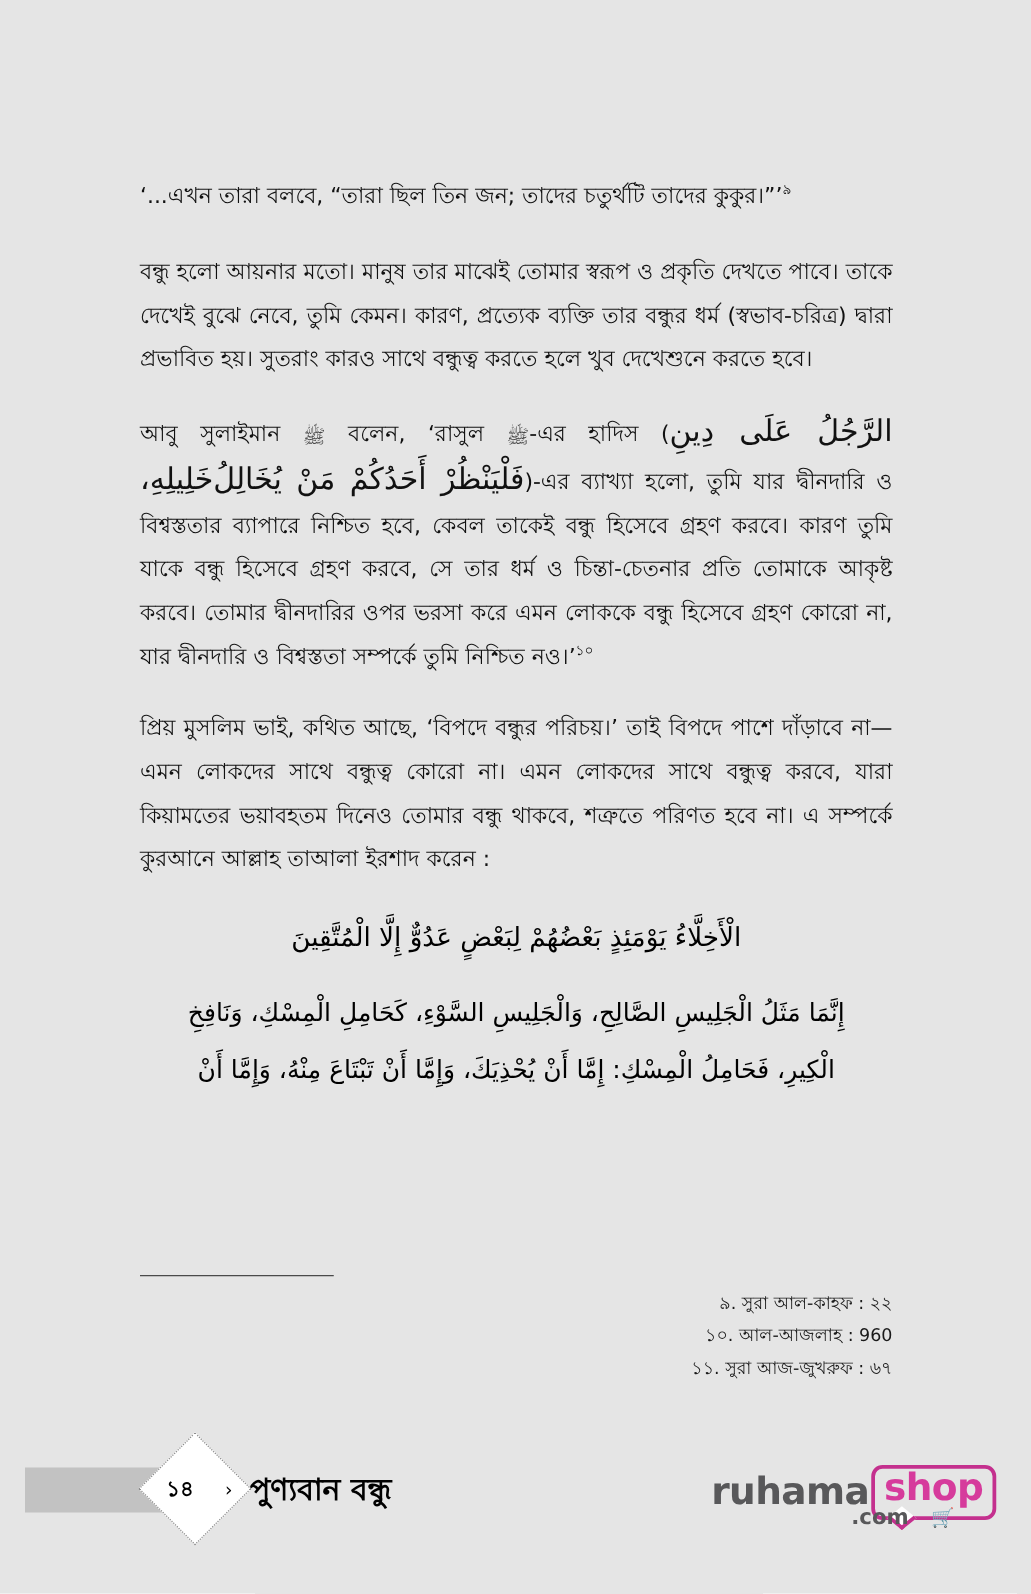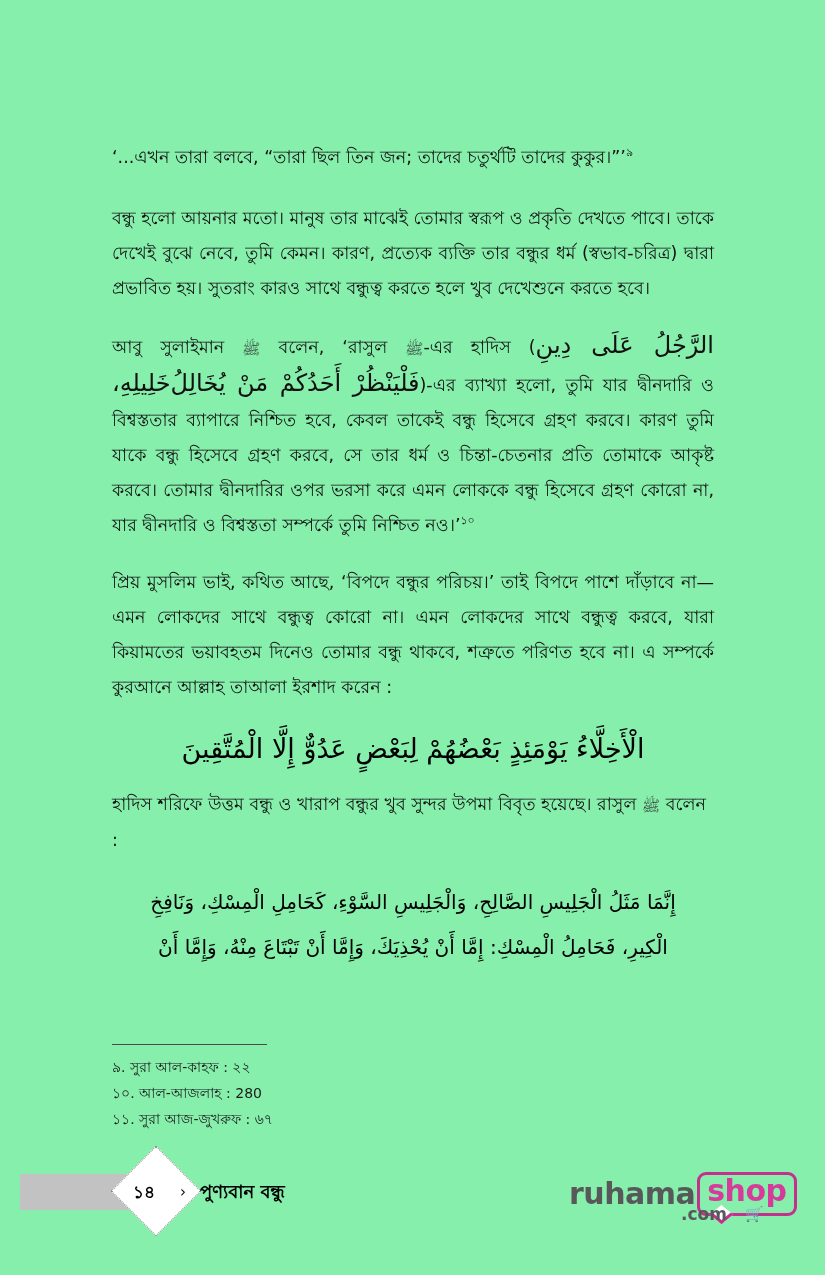--- a/index.html
+++ b/index.html
@@ -12,21 +12,21 @@
     height: 1275px;
     position: relative;
     overflow: hidden;
     font-family: "Liberation Sans", "DejaVu Sans", sans-serif;
     color: #000000;
   }
 
   .page {
     position: absolute;
     inset: 0;
-    background: #86efac;
+    background: #e5e5e5;
   }
 
   .content {
     position: absolute;
     left: 112px;
     top: 140px;
     width: 602px;
   }
 
   
@@ -51,21 +51,21 @@
     vertical-align: super;
     line-height: 0;
   }
 
   
   .ar-center {
     font-family: "DejaVu Sans", "Liberation Sans", sans-serif;
     direction: rtl;
     unicode-bidi: isolate;
     text-align: center;
-    font-size: 27px;
+    font-size: 21px;
     line-height: 44px;
     color: #000000;
     margin: 14px 0 16px 0;
   }
   .ar-block {
     font-family: "DejaVu Sans", "Liberation Sans", sans-serif;
     direction: rtl;
     unicode-bidi: isolate;
     text-align: center;
     font-size: 20px;
@@ -104,22 +104,23 @@
     color: #2b2b2b;
     transform: translateY(1px);
     opacity: .85;
     letter-spacing: -.5px;
   }
 
   
   .footnotes {
     position: absolute;
     left: 112px;
-    top: 1044px;
+    top: 1020px;
     width: 602px;
+    text-align: right;
   }
   .fn-rule {
     width: 155px;
     height: 1px;
     background: #4a4a4a;
     margin: 0 0 9px 0;
   }
   .fn-item {
     font-family: "DejaVu Sans", "Liberation Sans", sans-serif;
     font-size: 14px;
@@ -172,21 +173,21 @@
     font-size: 15px;
     color: #000000;
     line-height: 28px;
     font-family: "DejaVu Sans", sans-serif;
   }
   .footer-chaptertitle {
     position: absolute;
     left: 200px;
     top: 16px;
     font-family: "DejaVu Sans", "Liberation Sans", sans-serif;
-    font-size: 18px;
+    font-size: 24px;
     font-weight: 600;
     color: #000000;
     line-height: 32px;
   }
 
   
   .logo {
     position: absolute;
     right: 36px;
     top: 1168px;
@@ -270,37 +271,34 @@
     <p class="bn"><span>আবু সুলাইমান</span>
       <span class="glyph">ﷺ</span>
       <span>বলেন, ‘রাসুল</span>
       <span class="glyph">ﷺ</span><span>-এর হাদিস (</span><span class="ar-inline">الرَّجُلُ عَلَى دِينِ خَلِيلِهِ،</span><span class="ar-inline">فَلْيَنْظُرْ أَحَدُكُمْ مَنْ يُخَالِلُ</span><span>)-এর ব্যাখ্যা হলো, তুমি যার দ্বীনদারি ও বিশ্বস্ততার ব্যাপারে নিশ্চিত হবে, কেবল তাকেই বন্ধু হিসেবে গ্রহণ করবে। কারণ তুমি যাকে বন্ধু হিসেবে গ্রহণ করবে, সে তার ধর্ম ও চিন্তা-চেতনার প্রতি তোমাকে আকৃষ্ট করবে। তোমার দ্বীনদারির ওপর ভরসা করে এমন লোককে বন্ধু হিসেবে গ্রহণ কোরো না, যার দ্বীনদারি ও বিশ্বস্ততা সম্পর্কে তুমি নিশ্চিত নও।’</span><span class="sup">১০</span></p>
 
     <p class="bn">প্রিয় মুসলিম ভাই, কথিত আছে, ‘বিপদে বন্ধুর পরিচয়।’ তাই বিপদে পাশে দাঁড়াবে না—এমন লোকদের সাথে বন্ধুত্ব কোরো না। এমন লোকদের সাথে বন্ধুত্ব করবে, যারা কিয়ামতের ভয়াবহতম দিনেও তোমার বন্ধু থাকবে, শত্রুতে পরিণত হবে না। এ সম্পর্কে কুরআনে আল্লাহ তাআলা ইরশাদ করেন :</p>
 
     <div class="ar-center">الْأَخِلَّاءُ يَوْمَئِذٍ بَعْضُهُمْ لِبَعْضٍ عَدُوٌّ إِلَّا الْمُتَّقِينَ</div>
 
 
-    <p class="bn nojust"><span>হাদিস শরিফে উত্তম বন্ধু ও খারাপ বন্ধুর খুব সুন্দর উপমা বিবৃত হয়েছে। রাসুল</span>
-      <span class="glyph">ﷺ</span>
-      <span>বলেন :</span></p>
 
     <div class="ar-block">
       <div>إِنَّمَا مَثَلُ الْجَلِيسِ الصَّالِحِ، وَالْجَلِيسِ السَّوْءِ، كَحَامِلِ الْمِسْكِ، وَنَافِخِ</div>
       <div>الْكِيرِ، فَحَامِلُ الْمِسْكِ: إِمَّا أَنْ يُحْذِيَكَ، وَإِمَّا أَنْ تَبْتَاعَ مِنْهُ، وَإِمَّا أَنْ</div>
     </div>
 
   </div>
 
   <div class="footnotes">
     <div class="fn-rule"></div>
     <div class="fn-item"><span>৯.</span>
       <span>সুরা আল-কাহফ : ২২</span></div>
     <div class="fn-item"><span>১০.</span>
-      <span>আল-আজলাহ : 280</span></div>
+      <span>আল-আজলাহ : 960</span></div>
     <div class="fn-item"><span>১১.</span>
       <span>সুরা আজ-জুখরুফ : ৬৭</span></div>
   </div>
 
   <div class="footer">
     <div class="footer-bar"></div>
     <div class="footer-diamond"></div>
     <div class="footer-pageno">১৪</div>
     <div class="footer-chev">›</div>
     <div class="footer-chaptertitle">পুণ্যবান বন্ধু</div>

